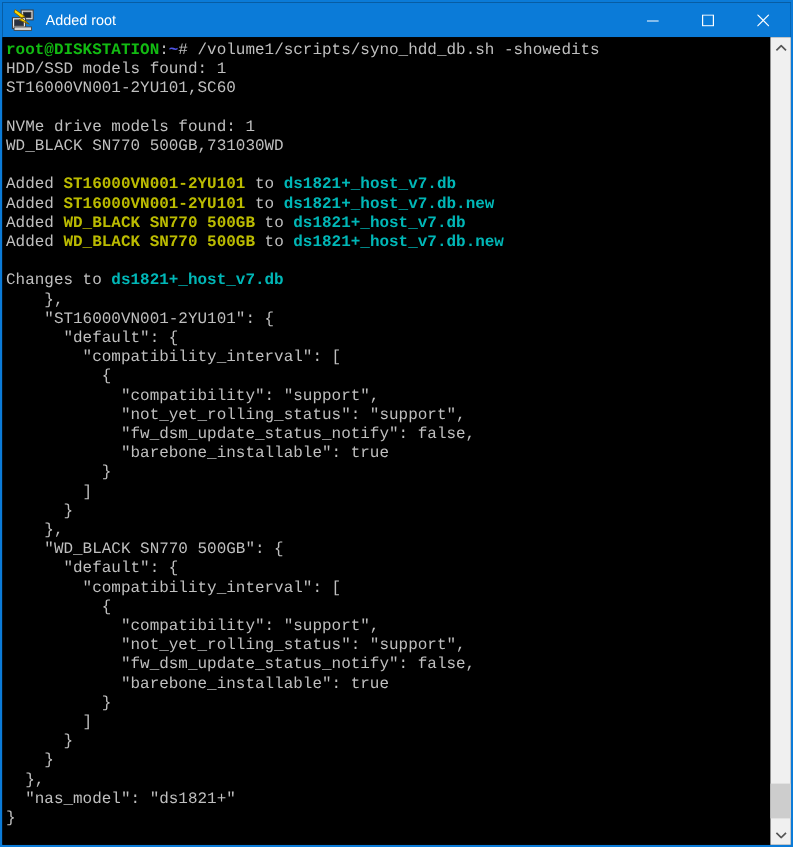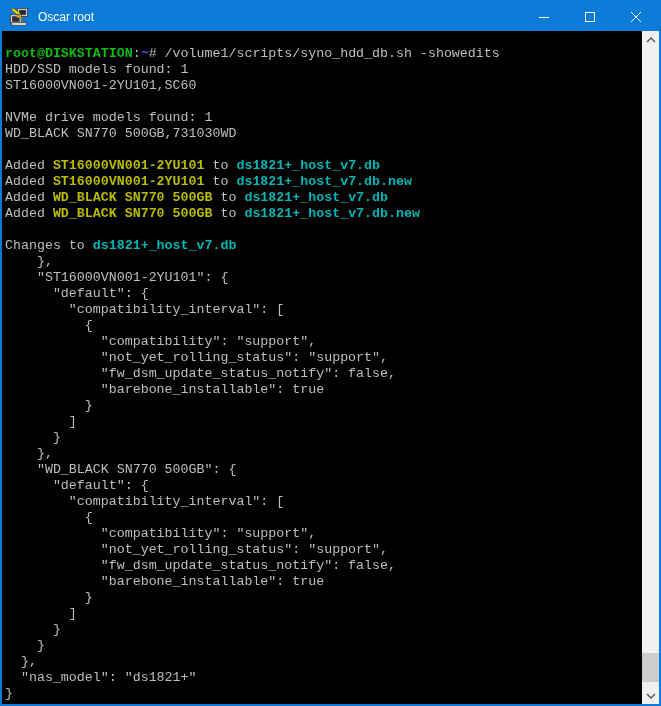--- a/index.html
+++ b/index.html
@@ -29,21 +29,21 @@
   .ctrl { width:46px; height:100%; display:flex; align-items:center; justify-content:center; }
 
   
   .bodyarea { flex:1; display:flex; min-height:0; }
   .terminal {
     flex:1; min-width:0;
     background:var(--term-bg,#000);
     font-family:"Liberation Mono","DejaVu Sans Mono",monospace;
     font-size:13.3px; line-height:16px;
     padding:3px 16px 0 3px;
-    white-space:pre; overflow:hidden;margin-top:12px;
+    white-space:pre; overflow:hidden;
   }
   .term-line { height:16px; white-space:pre; }
 
   
   .scrollbar { flex:0 0 17px; width:17px; background:#f0f0f0; display:flex; flex-direction:column; }
   .sb-btn { flex:0 0 17px; height:17px; display:flex; align-items:center; justify-content:center; }
   .sb-track { flex:1; position:relative; }
   .sb-thumb { position:absolute; left:0; width:17px; height:29px; bottom:5px; background:#cdcdcd; }
 </style>
 </head>
@@ -55,21 +55,21 @@
     <span class="app-icon">
       <svg viewBox="0 0 22 22" width="20" height="20">
         <rect x="9.5" y="1.5" width="11" height="9" fill="#dedede" stroke="#404040" stroke-width="1"></rect>
         <rect x="11.5" y="3.5" width="7" height="5" fill="#1d2430" stroke="#404040" stroke-width="0.8"></rect>
         <rect x="1.5" y="8.5" width="12" height="10" fill="#ececec" stroke="#404040" stroke-width="1"></rect>
         <rect x="3.5" y="10.5" width="8" height="5.5" fill="#2a3140" stroke="#404040" stroke-width="0.8"></rect>
         <rect x="3" y="17" width="16" height="3.2" fill="#d6d6d6" stroke="#404040" stroke-width="0.8"></rect>
         <polygon points="4,1 13,7.5 9.5,8.5 17,14.5 7.5,10.5 10.5,9.2 3,3.5" fill="#ffd800" stroke="#7a5c00" stroke-width="0.8"></polygon>
       </svg>
     </span>
-    <span class="title">Oscar root</span>
+    <span class="title">Added root</span>
     <div class="controls">
       <div class="ctrl">
         <svg width="10" height="10">
             <line x1="0" y1="5.5" x2="10" y2="5.5" stroke="#ffffff" stroke-width="1"></line>
           </svg>
       </div>
       <div class="ctrl">
         <svg width="10" height="10">
             <rect x="0.5" y="0.5" width="9" height="9" fill="none" stroke="#ffffff" stroke-width="1"></rect>
           </svg>

